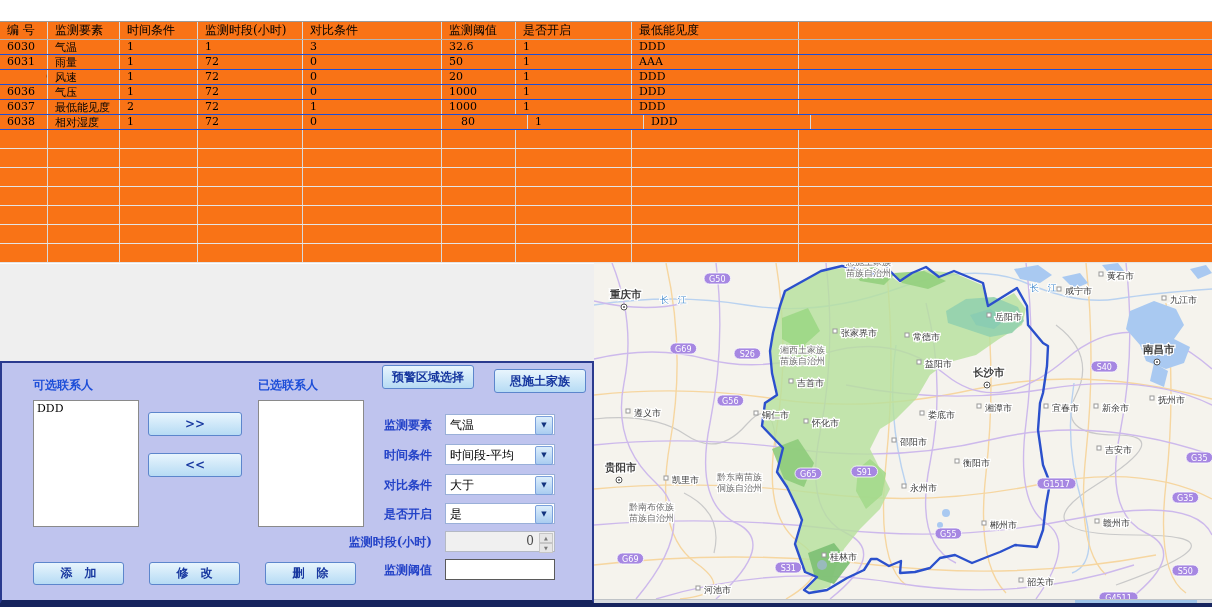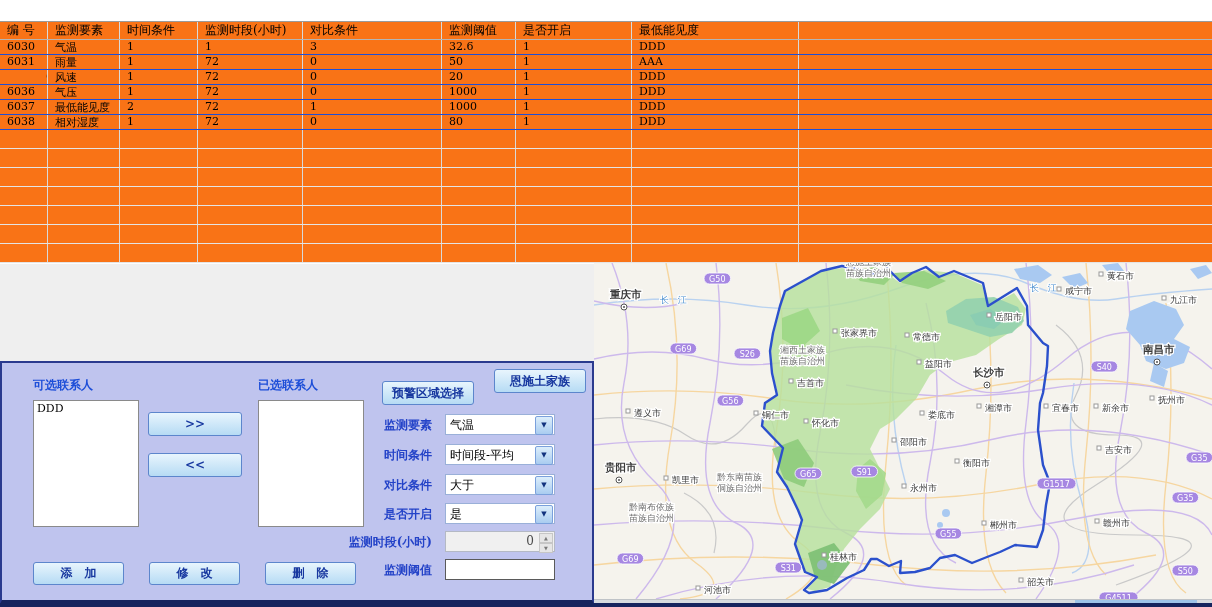--- a/index.html
+++ b/index.html
@@ -122,21 +122,21 @@
         <div class="tcell" style="width: 116px;">1</div>
         <div class="tcell" style="width: 167px;">DDD</div>
         <div class="tcell tfill"></div>
       </div>
       <div class="trow data">
         <div class="tcell" style="width: 48px;">6038</div>
         <div class="tcell" style="width: 72px;">相对湿度</div>
         <div class="tcell" style="width: 78px;">1</div>
         <div class="tcell" style="width: 105px;">72</div>
         <div class="tcell" style="width: 139px;">0</div>
-        <div class="tcell" style="width: 74px;">80</div>
+        <div class="tcell" style="width: 74px; margin-left: 12px;">80</div>
         <div class="tcell" style="width: 116px;">1</div>
         <div class="tcell" style="width: 167px;">DDD</div>
         <div class="tcell tfill"></div>
       </div>
       <div class="trow empty">
         <div class="tcell" style="width: 48px;"></div>
         <div class="tcell" style="width: 72px;"></div>
         <div class="tcell" style="width: 78px;"></div>
         <div class="tcell" style="width: 105px;"></div>
         <div class="tcell" style="width: 139px;"></div>
@@ -209,21 +209,21 @@
         <div class="tcell" style="width: 74px;"></div>
         <div class="tcell" style="width: 116px;"></div>
         <div class="tcell" style="width: 167px;"></div>
         <div class="tcell tfill"></div>
       </div>
     </div>
 
   <div id="gray-strip"></div>
 
   <div id="panel">
-    <button class="pbtn" style="left:380px;top:18px;width:92px;height:24px;">预警区域选择</button>
+    <button class="pbtn" style="left:380px;top:2px;width:92px;height:24px;">预警区域选择</button>
     <button class="pbtn" style="left:492px;top:6px;width:92px;height:24px;">恩施土家族</button>
 
     <span class="plabel" style="left:31px;top:14px;">可选联系人</span>
     <span class="plabel" style="left:256px;top:14px;">已选联系人</span>
 
     <div class="listbox" style="left:31px;top:37px;" id="list-available">
         <div class="listitem">DDD</div>
       </div>
     <div class="listbox" style="left:256px;top:37px;" id="list-selected"></div>
 

